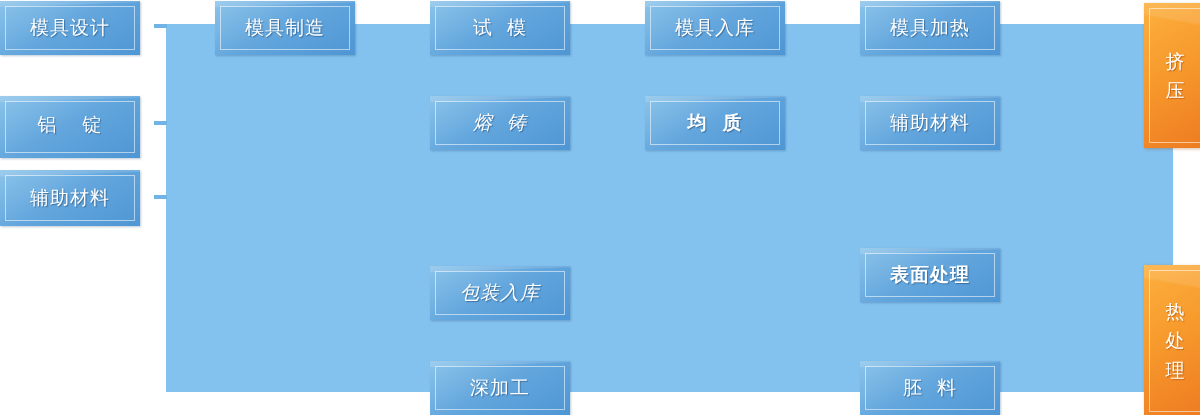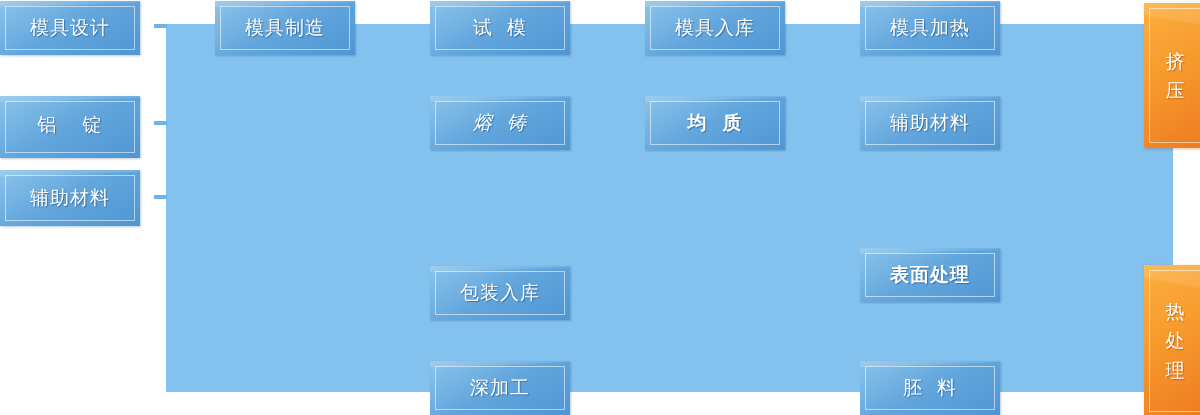--- a/index.html
+++ b/index.html
@@ -155,21 +155,21 @@
       <div class="node" style="left: 645px; top: 96px; width: 140px; height: 54px; font-weight: bold;">
         <div class="sheen"></div>
         <div class="inner"></div>
         <div class="label">均  质</div>
       </div>
       <div class="node" style="left: 860px; top: 96px; width: 140px; height: 54px;">
         <div class="sheen"></div>
         <div class="inner"></div>
         <div class="label">辅助材料</div>
       </div>
-      <div class="node" style="left: 430px; top: 266px; width: 140px; height: 54px;">
+      <div class="node" style="left: 430px; top: 266px; width: 140px; height: 54px; font-style: italic;">
         <div class="sheen"></div>
         <div class="inner"></div>
         <div class="label">包装入库</div>
       </div>
       <div class="node" style="left: 860px; top: 248px; width: 140px; height: 54px; font-weight: bold;">
         <div class="sheen"></div>
         <div class="inner"></div>
         <div class="label">表面处理</div>
       </div>
       <div class="node" style="left: 430px; top: 361px; width: 140px; height: 54px;">

